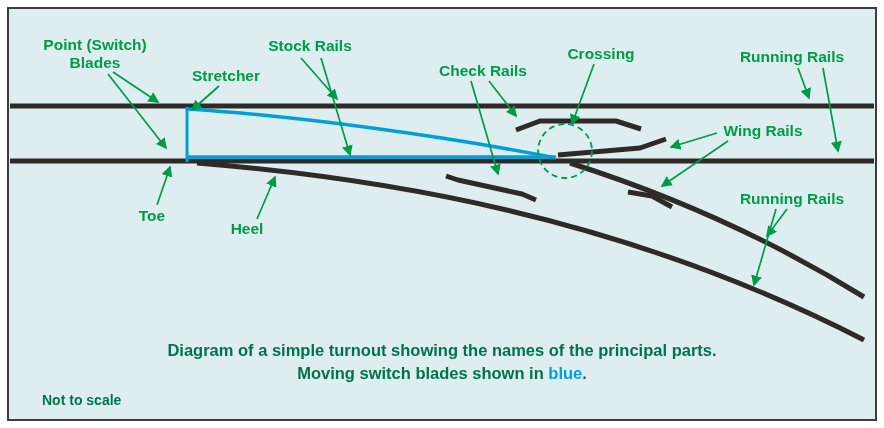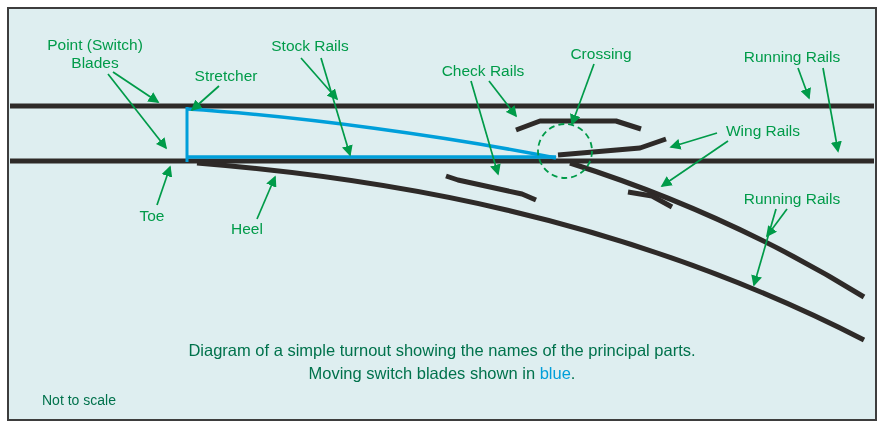--- a/index.html
+++ b/index.html
@@ -1,19 +1,20 @@
 <!DOCTYPE html>
 <html style="--background: #deeef0; --border: #3d3d3d; --rail-black: #2e2a28; --blade-blue: #009fda; --label-green: #009b49; --caption-green: #00724c;"><head>
 <meta charset="utf-8">
 <style>
   html,body{margin:0;padding:0;background:#ffffff;}
   .stage{
     position:relative;width:884px;height:428px;background:#ffffff;
     font-family:"Liberation Sans","DejaVu Sans",sans-serif;
     overflow:hidden;
+    font-weight:bold;
   }
   .stage svg{position:absolute;left:0;top:0;}
   .bg{fill:var(--background,#deeef0);stroke:var(--border,#3d3d3d);stroke-width:2;}
   .rail{stroke:var(--rail-black,#2e2a28);stroke-width:5;fill:none;stroke-linecap:butt;stroke-linejoin:round;}
   .blade{stroke:var(--blade-blue,#009fda);stroke-width:3.5;fill:none;}
   .stretch{stroke:var(--blade-blue,#009fda);stroke-width:3;}
   .arrow{stroke:var(--label-green,#009b49);stroke-width:1.7;fill:none;}
   .lbl{fill:var(--label-green,#009b49);font-size:15.5px;}
   .cap{fill:var(--caption-green,#00724c);font-size:16.5px;}
   .capblue{fill:var(--blade-blue,#009fda);}

